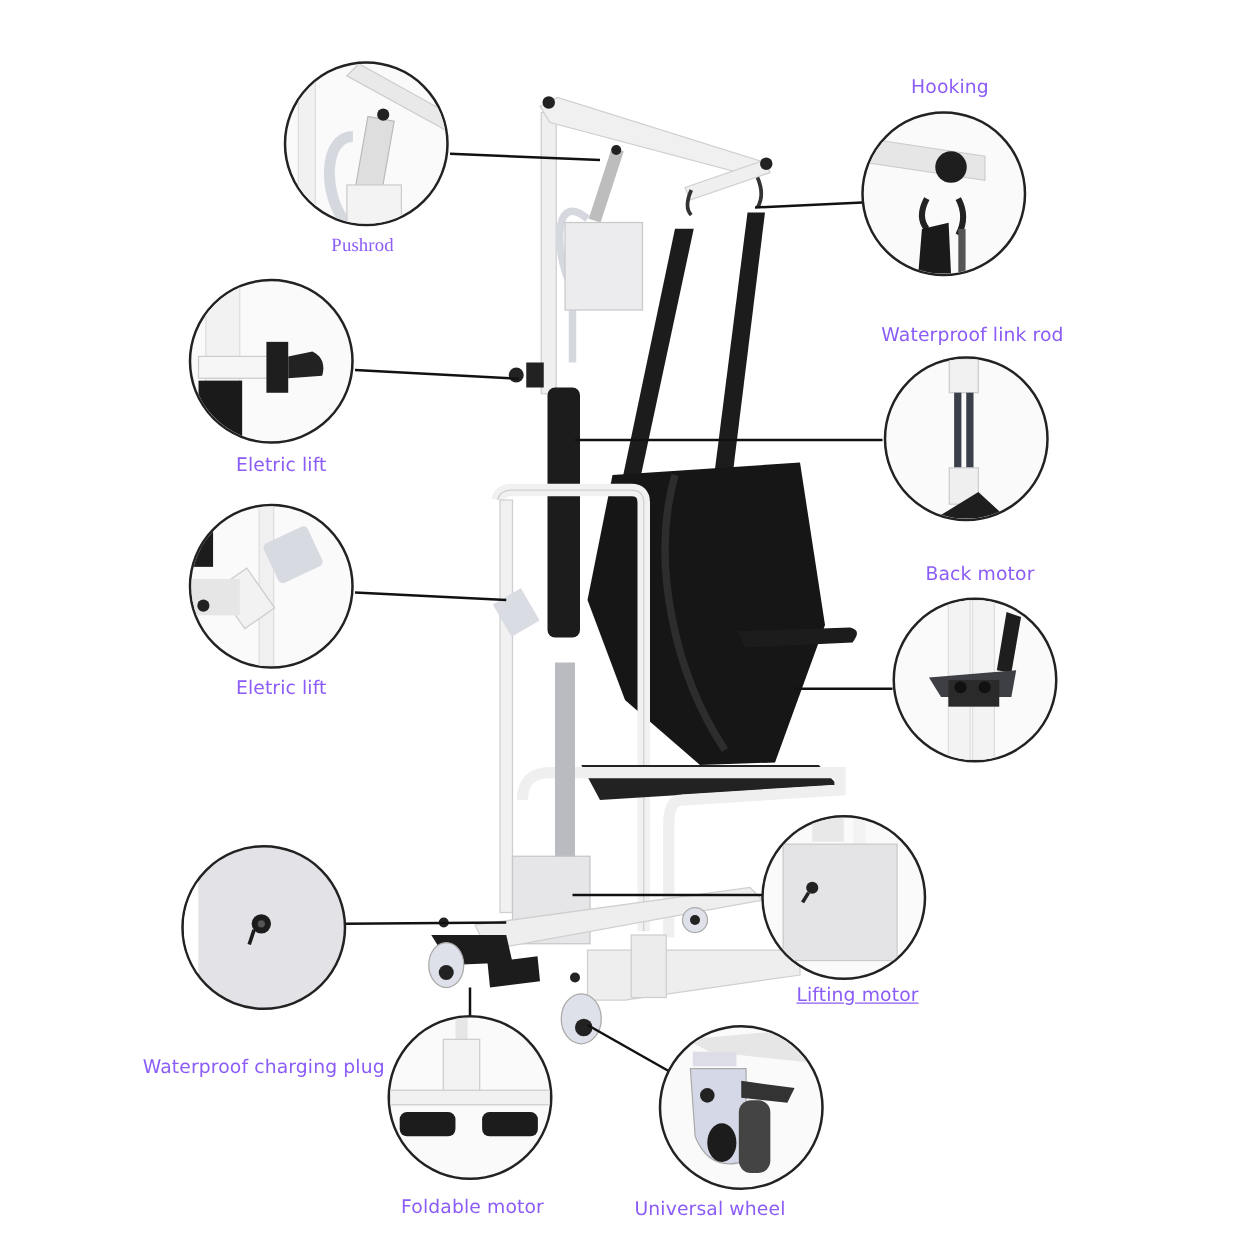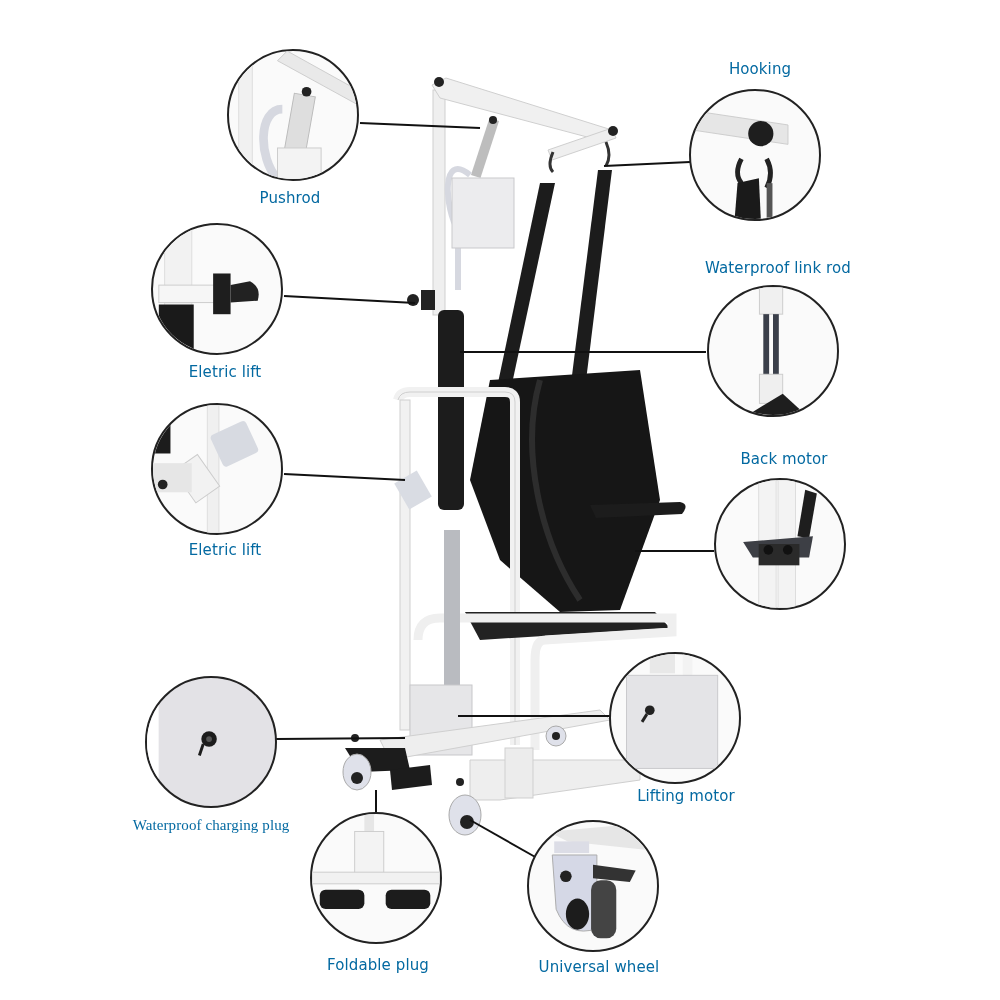--- a/index.html
+++ b/index.html
@@ -1,19 +1,19 @@
 <!DOCTYPE html>
 <html><head>
 <meta charset="utf-8">
 <style>
   html, body { margin:0; padding:0; background:#ffffff; }
   body { width:1000px; height:1000px; position:relative; overflow:hidden;
          font-family:"DejaVu Sans", sans-serif; color:#1a1a1a; }
   .stage { position:absolute; left:0; top:0; width:1000px; height:1000px; }
-  .label { position:absolute; font-size:15px; white-space:nowrap; transform:translateX(-50%); color:#0369a1; letter-spacing:0.1px; }
+  .label { position:absolute; font-size:15px; white-space:nowrap; transform:translateX(-50%); color:#8b5cf6; letter-spacing:0.1px; }
   .circle { position:absolute; width:132px; height:132px; border:2px solid #222; border-radius:50%;
             overflow:hidden; background:#fafafa; box-sizing:border-box; }
   .circle svg { width:100%; height:100%; display:block; }
   svg.main { position:absolute; left:0; top:0; }
 </style>
 </head>
 <body>
 
 <div class="stage">
 
@@ -92,21 +92,21 @@
   <div class="circle" style="left:227px;top:49px;">
     <svg viewBox="0 0 132 132">
       <polygon points="60,0 132,40 132,55 50,10" fill="#e9e9e9" stroke="#ccc"></polygon>
       <rect x="10" y="0" width="14" height="132" fill="#f1f1f1" stroke="#ddd"></rect>
       <rect x="62" y="45" width="22" height="60" fill="#dedede" stroke="#bbb" transform="rotate(10 73 75)"></rect>
       <circle cx="80" cy="42" r="5" fill="#222"></circle>
       <path d="M50 132 C30 110, 30 60, 55 60" stroke="#d6d8e0" stroke-width="9" fill="none"></path>
       <rect x="50" y="100" width="45" height="40" fill="#f3f3f3" stroke="#ccc"></rect>
     </svg>
   </div>
-  <div class="label" style="left:290px;top:189px;">Pushrod</div>
+  <div class="label" style="left:290px;top:189px;font-family:Liberation Serif, serif;">Pushrod</div>
 
   <div class="label" style="left:760px;top:60px;">Hooking</div>
   <div class="circle" style="left:689px;top:89px;">
     <svg viewBox="0 0 132 132">
       <polygon points="0,20 100,35 100,55 0,40" fill="#e6e6e6" stroke="#ccc"></polygon>
       <circle cx="72" cy="44" r="13" fill="#1e1e1e"></circle>
       <path d="M52 70 q-8 15 0 25" stroke="#222" stroke-width="5" fill="none"></path>
       <path d="M78 70 q8 15 0 30" stroke="#222" stroke-width="5" fill="none"></path>
       <polygon points="48,95 70,90 72,132 45,132" fill="#1a1a1a"></polygon>
       <rect x="78" y="95" width="6" height="37" fill="#555"></rect>
@@ -161,50 +161,50 @@
   </div>
 
   <div class="circle" style="left:145px;top:676px;background:#e3e2e6;">
     <svg viewBox="0 0 132 132">
       <rect x="0" y="0" width="12" height="132" fill="#ffffff"></rect>
       <circle cx="64" cy="63" r="8" fill="#1c1c1c"></circle>
       <circle cx="64" cy="63" r="3" fill="#555"></circle>
       <path d="M58 68 L54 80" stroke="#1c1c1c" stroke-width="3"></path>
     </svg>
   </div>
-  <div class="label" style="left:211px;top:817px;font-family:Liberation Serif, serif;">Waterproof charging plug</div>
+  <div class="label" style="left:211px;top:844px;">Waterproof charging plug</div>
 
   <div class="circle" style="left:609px;top:652px;">
     <svg viewBox="0 0 132 132">
       <rect x="40" y="0" width="26" height="20" fill="#e8e8e8"></rect>
       <rect x="74" y="0" width="10" height="24" fill="#f3f3f3"></rect>
       <rect x="16" y="22" width="94" height="96" fill="#e4e4e7" stroke="#c9c9cc"></rect>
       <circle cx="40" cy="58" r="5" fill="#222"></circle>
       <path d="M37 62 L32 70" stroke="#222" stroke-width="3"></path>
     </svg>
   </div>
-  <div class="label" style="left:686px;top:787px;">Lifting motor</div>
+  <div class="label" style="left:686px;top:787px;text-decoration:underline;">Lifting motor</div>
 
   <div class="circle" style="left:310px;top:812px;">
     <svg viewBox="0 0 132 132">
       <rect x="54" y="0" width="10" height="20" fill="#e6e6e6"></rect>
       <rect x="44" y="18" width="30" height="46" fill="#f3f3f3" stroke="#ccc"></rect>
       <rect x="0" y="60" width="132" height="12" fill="#f1f1f1" stroke="#ccc"></rect>
       <rect x="8" y="78" width="46" height="20" rx="6" fill="#1c1c1c"></rect>
       <rect x="76" y="78" width="46" height="20" rx="6" fill="#1c1c1c"></rect>
     </svg>
   </div>
-  <div class="label" style="left:378px;top:956px;">Foldable plug</div>
+  <div class="label" style="left:378px;top:956px;">Foldable motor</div>
 
   <div class="circle" style="left:527px;top:820px;">
     <svg viewBox="0 0 132 132">
       <polygon points="20,10 132,0 132,30 40,20" fill="#e6e6e6"></polygon>
       <rect x="26" y="20" width="36" height="12" fill="#dcdde6"></rect>
       <path d="M24 34 L70 34 L70 110 Q40 120 28 90 Z" fill="#d5d8e6" stroke="#aaa"></path>
       <circle cx="38" cy="56" r="6" fill="#222"></circle>
       <ellipse cx="50" cy="95" rx="12" ry="16" fill="#1c1c1c"></ellipse>
       <rect x="64" y="60" width="26" height="60" rx="10" fill="#444"></rect>
       <polygon points="66,44 110,50 104,62 66,58" fill="#333"></polygon>
     </svg>
   </div>
-  <div class="label" style="left:599px;top:958px;">Universal wheel</div>
+  <div class="label" style="left:568px;top:958px;">Universal wheel</div>
 
 </div>
 
 </body></html>

